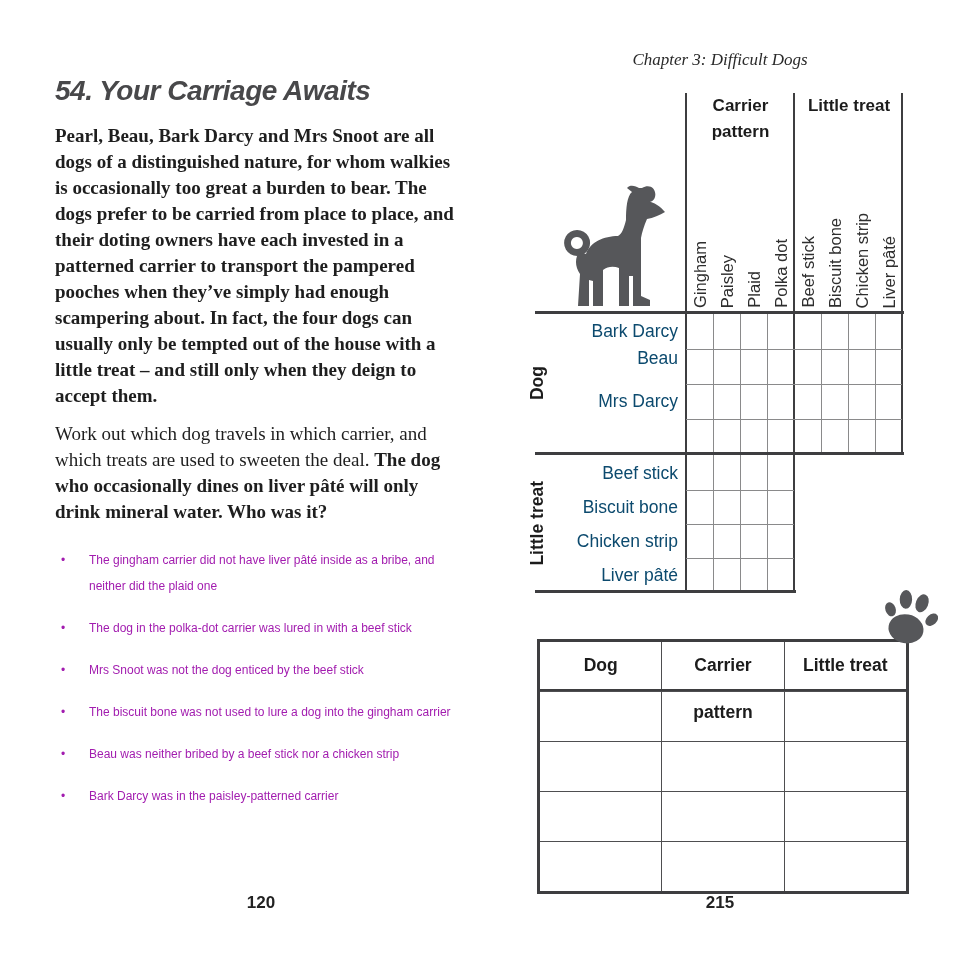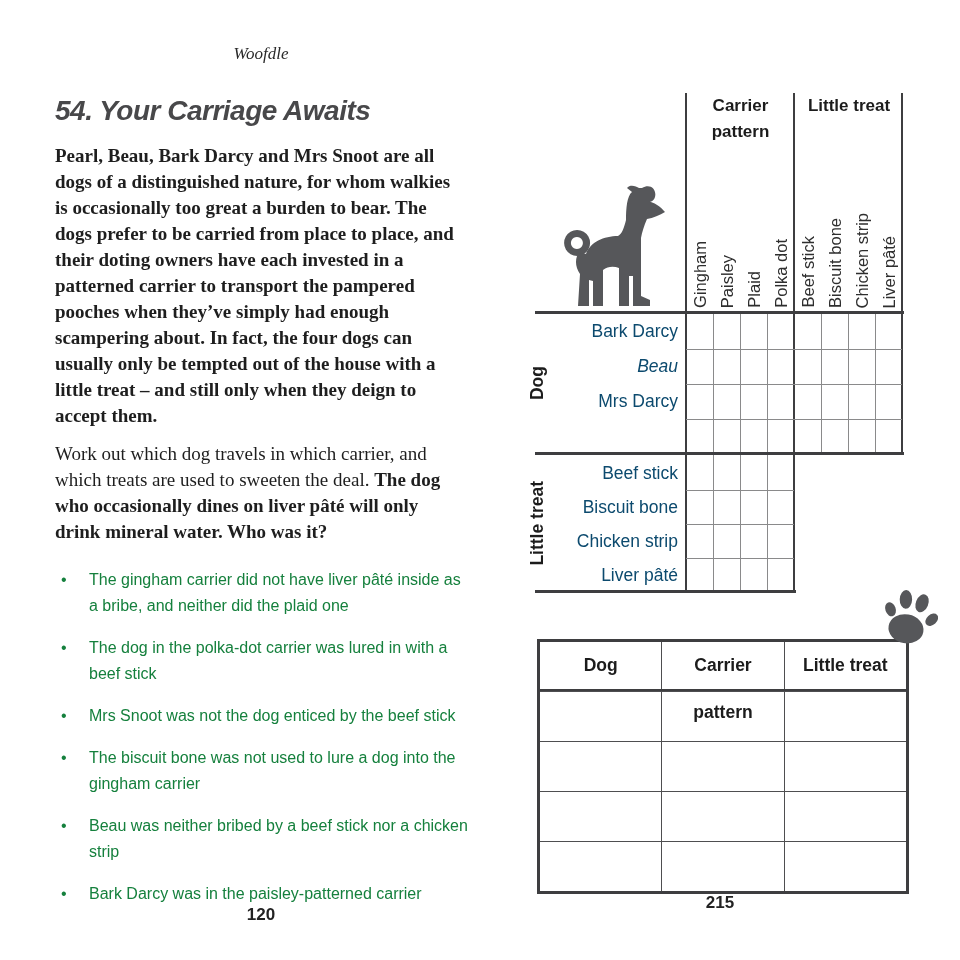--- a/index.html
+++ b/index.html
@@ -9,27 +9,27 @@
   
   .left-page{position:absolute;left:55px;top:44px;width:412px;}
   .running-header{text-align:center;font-style:italic;font-size:17px;line-height:20px;color:#2a2a2a;}
   .puzzle-title{margin:30px 0 0 0;font-family:"Liberation Sans",sans-serif;
                 font-weight:bold;font-style:italic;font-size:28px;line-height:33px;
                 letter-spacing:-0.5px;color:#48484a;}
   .intro{margin:16px 0 12px 0;font-size:19px;line-height:26px;font-weight:bold;}
   .question{margin:10px 0 17px 0;font-size:19px;line-height:26px;}
   .question .bold{font-weight:bold;}
   .clues{margin:22px 0 0 0;padding:0;list-style:none;
-         font-family:"Liberation Sans",sans-serif;font-size:16px;line-height:26px;color:#15803d;}
+         font-family:"Liberation Sans",sans-serif;font-size:12px;line-height:26px;color:#a21caf;}
   .clues li{position:relative;padding-left:34px;margin-bottom:16px;width:380px;}
   .clues li::before{content:"\2022";position:absolute;left:6px;top:0;}
 
   .pageno{position:absolute;top:893px;font-family:"Liberation Sans",sans-serif;
           font-weight:600;font-size:17px;color:#222;text-align:center;}
-  .pageno.pl{left:55px;width:412px;margin-top:12px;}
+  .pageno.pl{left:55px;width:412px;}
   .pageno.pr{left:535px;width:370px;}
 
   .rp-header{position:absolute;left:535px;top:50px;width:370px;text-align:center;
              font-style:italic;font-size:17px;line-height:20px;color:#2a2a2a;}
   .vline,.hline{position:absolute;background:#3e3e40;}
   .vline.thin,.hline.thin{background:#8a8a8b;}
   .group-header{position:absolute;top:93px;height:26px;line-height:26px;text-align:center;
                 font-family:"Liberation Sans",sans-serif;font-weight:bold;font-size:17px;color:#1c1c1c;}
   .collabel{position:absolute;top:122px;height:186px;width:27px;display:flex;
             justify-content:center;align-items:flex-end;}
@@ -52,35 +52,35 @@
 
   .dog-icon{position:absolute;left:562px;top:180px;width:106px;height:130px;}
   .paw-icon{position:absolute;left:882px;top:588px;width:56px;height:60px;z-index:3;}
 </style>
 </head>
 <body>
 
 <div class="spread">
 
   <div class="left-page">
-    <div class="running-header">Woofdle</div>
     <h1 class="puzzle-title">54. Your Carriage Awaits</h1>
     <p class="intro">Pearl, Beau, Bark Darcy and Mrs Snoot are all dogs of a distinguished nature, for whom walkies is occasionally too great a burden to bear. The dogs prefer to be carried from place to place, and their doting owners have each invested in a patterned carrier to transport the pampered pooches when they’ve simply had enough scampering about. In fact, the four dogs can usually only be tempted out of the house with a little treat – and still only when they deign to accept them.</p>
     <p class="question"><span>Work out which dog travels in which carrier, and which treats are used to sweeten the deal. </span><span class="bold">The dog who occasionally dines on liver pâté will only drink mineral water. Who was it?</span></p>
     <ul class="clues">
       <li>The gingham carrier did not have liver pâté inside as a bribe, and neither did the plaid one</li>
       <li>The dog in the polka-dot carrier was lured in with a beef stick</li>
       <li>Mrs Snoot was not the dog enticed by the beef stick</li>
       <li>The biscuit bone was not used to lure a dog into the gingham carrier</li>
       <li>Beau was neither bribed by a beef stick nor a chicken strip</li>
       <li>Bark Darcy was in the paisley-patterned carrier</li>
     </ul>
   </div>
   <div class="pageno pl">120</div>
 
+  <div class="rp-header">Chapter 3: Difficult Dogs</div>
 
   <svg class="dog-icon" viewBox="0 0 106 130" xmlns="http://www.w3.org/2000/svg">
     <path fill="#56575a" fill-rule="evenodd" d="M15,50 a13,13 0 1,0 0.2,0 Z M15,57 a6,6 0 1,1 -0.2,0 Z"></path>
     <path fill="#56575a" d="M24,74 C28,62 42,56 56,56 C60,54 62,48 64,40 C64,28 65,16 70,12
          L65,8 C68,4 74,6 77,8 L80,8 C88,3 95,9 93,17 C92,21 88,23 85,21
          C92,22 99,27 103,32 C98,35 91,38 85,39 C82,46 80,52 79,58
          L79,116 L88,120 L88,126 L71,126 L71,96 L67,96 L67,126 L57,126 L57,88
          C52,86 46,86 41,90 L41,126 L31,126 L31,101 L27,100 L27,126 L16,126
          L18,94 C14,88 13,82 15,76 C17,74 20,73 24,74 Z"></path>
   </svg>
@@ -114,21 +114,21 @@
     </div>
 
   <div class="rowgroup" style="top:314px;height:139px;">
     <span>Dog</span>
     </div>
   <div class="rowgroup" style="top:455px;height:136px;">
     <span>Little treat</span>
     </div>
 
   <div class="rowlabel" style="top:314px;height:35px;line-height:35px;">Bark Darcy</div>
-  <div class="rowlabel" style="top:349px;height:35px;line-height:35px;font-style:italic;">Beau</div>
+  <div class="rowlabel" style="top:341px;height:35px;line-height:35px;">Beau</div>
   <div class="rowlabel" style="top:384px;height:35px;line-height:35px;">Mrs Darcy</div>
   <div class="rowlabel" style="top:456px;height:34px;line-height:34px;">Beef stick</div>
   <div class="rowlabel" style="top:490px;height:34px;line-height:34px;">Biscuit bone</div>
   <div class="rowlabel" style="top:524px;height:34px;line-height:34px;">Chicken strip</div>
   <div class="rowlabel" style="top:558px;height:34px;line-height:34px;">Liver pâté</div>
 
   <div class="vline" style="left:685px;top:93px;width:2px;height:500px;"></div>
   <div class="vline" style="left:793px;top:93px;width:2px;height:500px;"></div>
   <div class="vline" style="left:901px;top:93px;width:2px;height:362px;"></div>
 

